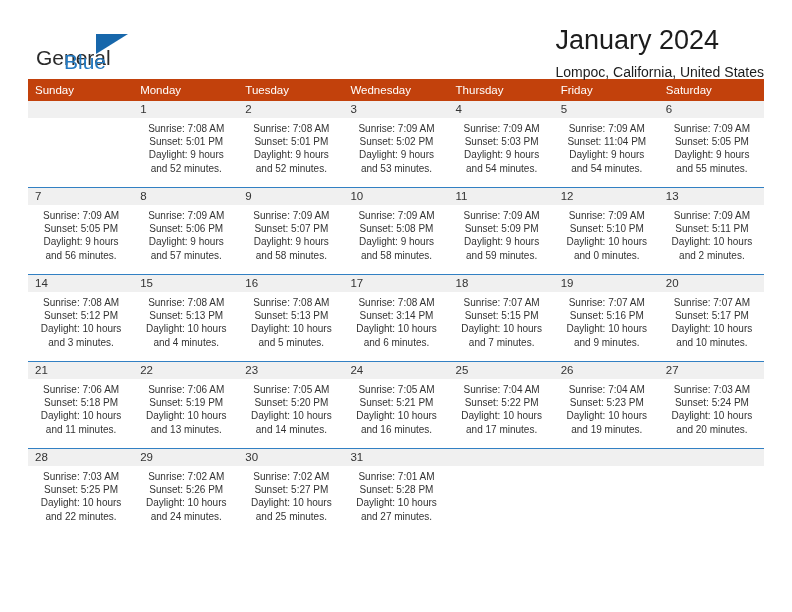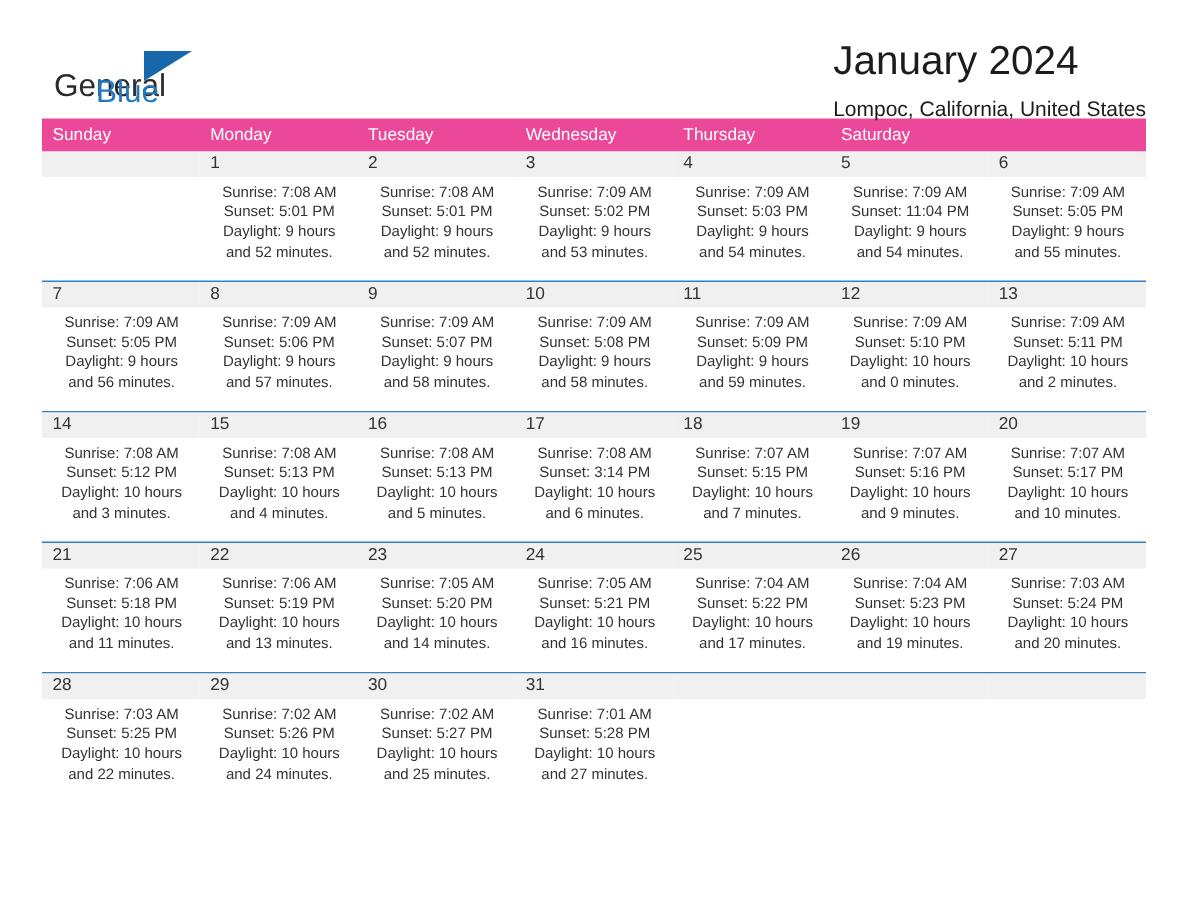--- a/index.html
+++ b/index.html
@@ -83,21 +83,21 @@
   }
 
   
   .calendar {
     margin-top: 7px;
     width: 736px;
   }
   .weekdays {
     display: grid;
     grid-template-columns: repeat(7, 1fr);
-    background: #ec4899;
+    background: #c2410c;
     height: 22px;
   }
   .weekday {
     color: #ffffff;
     font-size: 11.5px;
     line-height: 22px;
     padding-left: 7px;
     box-sizing: border-box;
     white-space: nowrap;
   }
@@ -160,20 +160,21 @@
 
   </div>
 
   <div class="calendar">
     <div class="weekdays">
         <div class="weekday">Sunday</div>
         <div class="weekday">Monday</div>
         <div class="weekday">Tuesday</div>
         <div class="weekday">Wednesday</div>
         <div class="weekday">Thursday</div>
+        <div class="weekday">Friday</div>
         <div class="weekday">Saturday</div>
       </div>
     <div class="weeks">
         <div class="week">
           <div class="week-inner">
             <div class="day">
               <div class="daynum"></div>
             </div>
             <div class="day">
               <div class="daynum">1</div>

